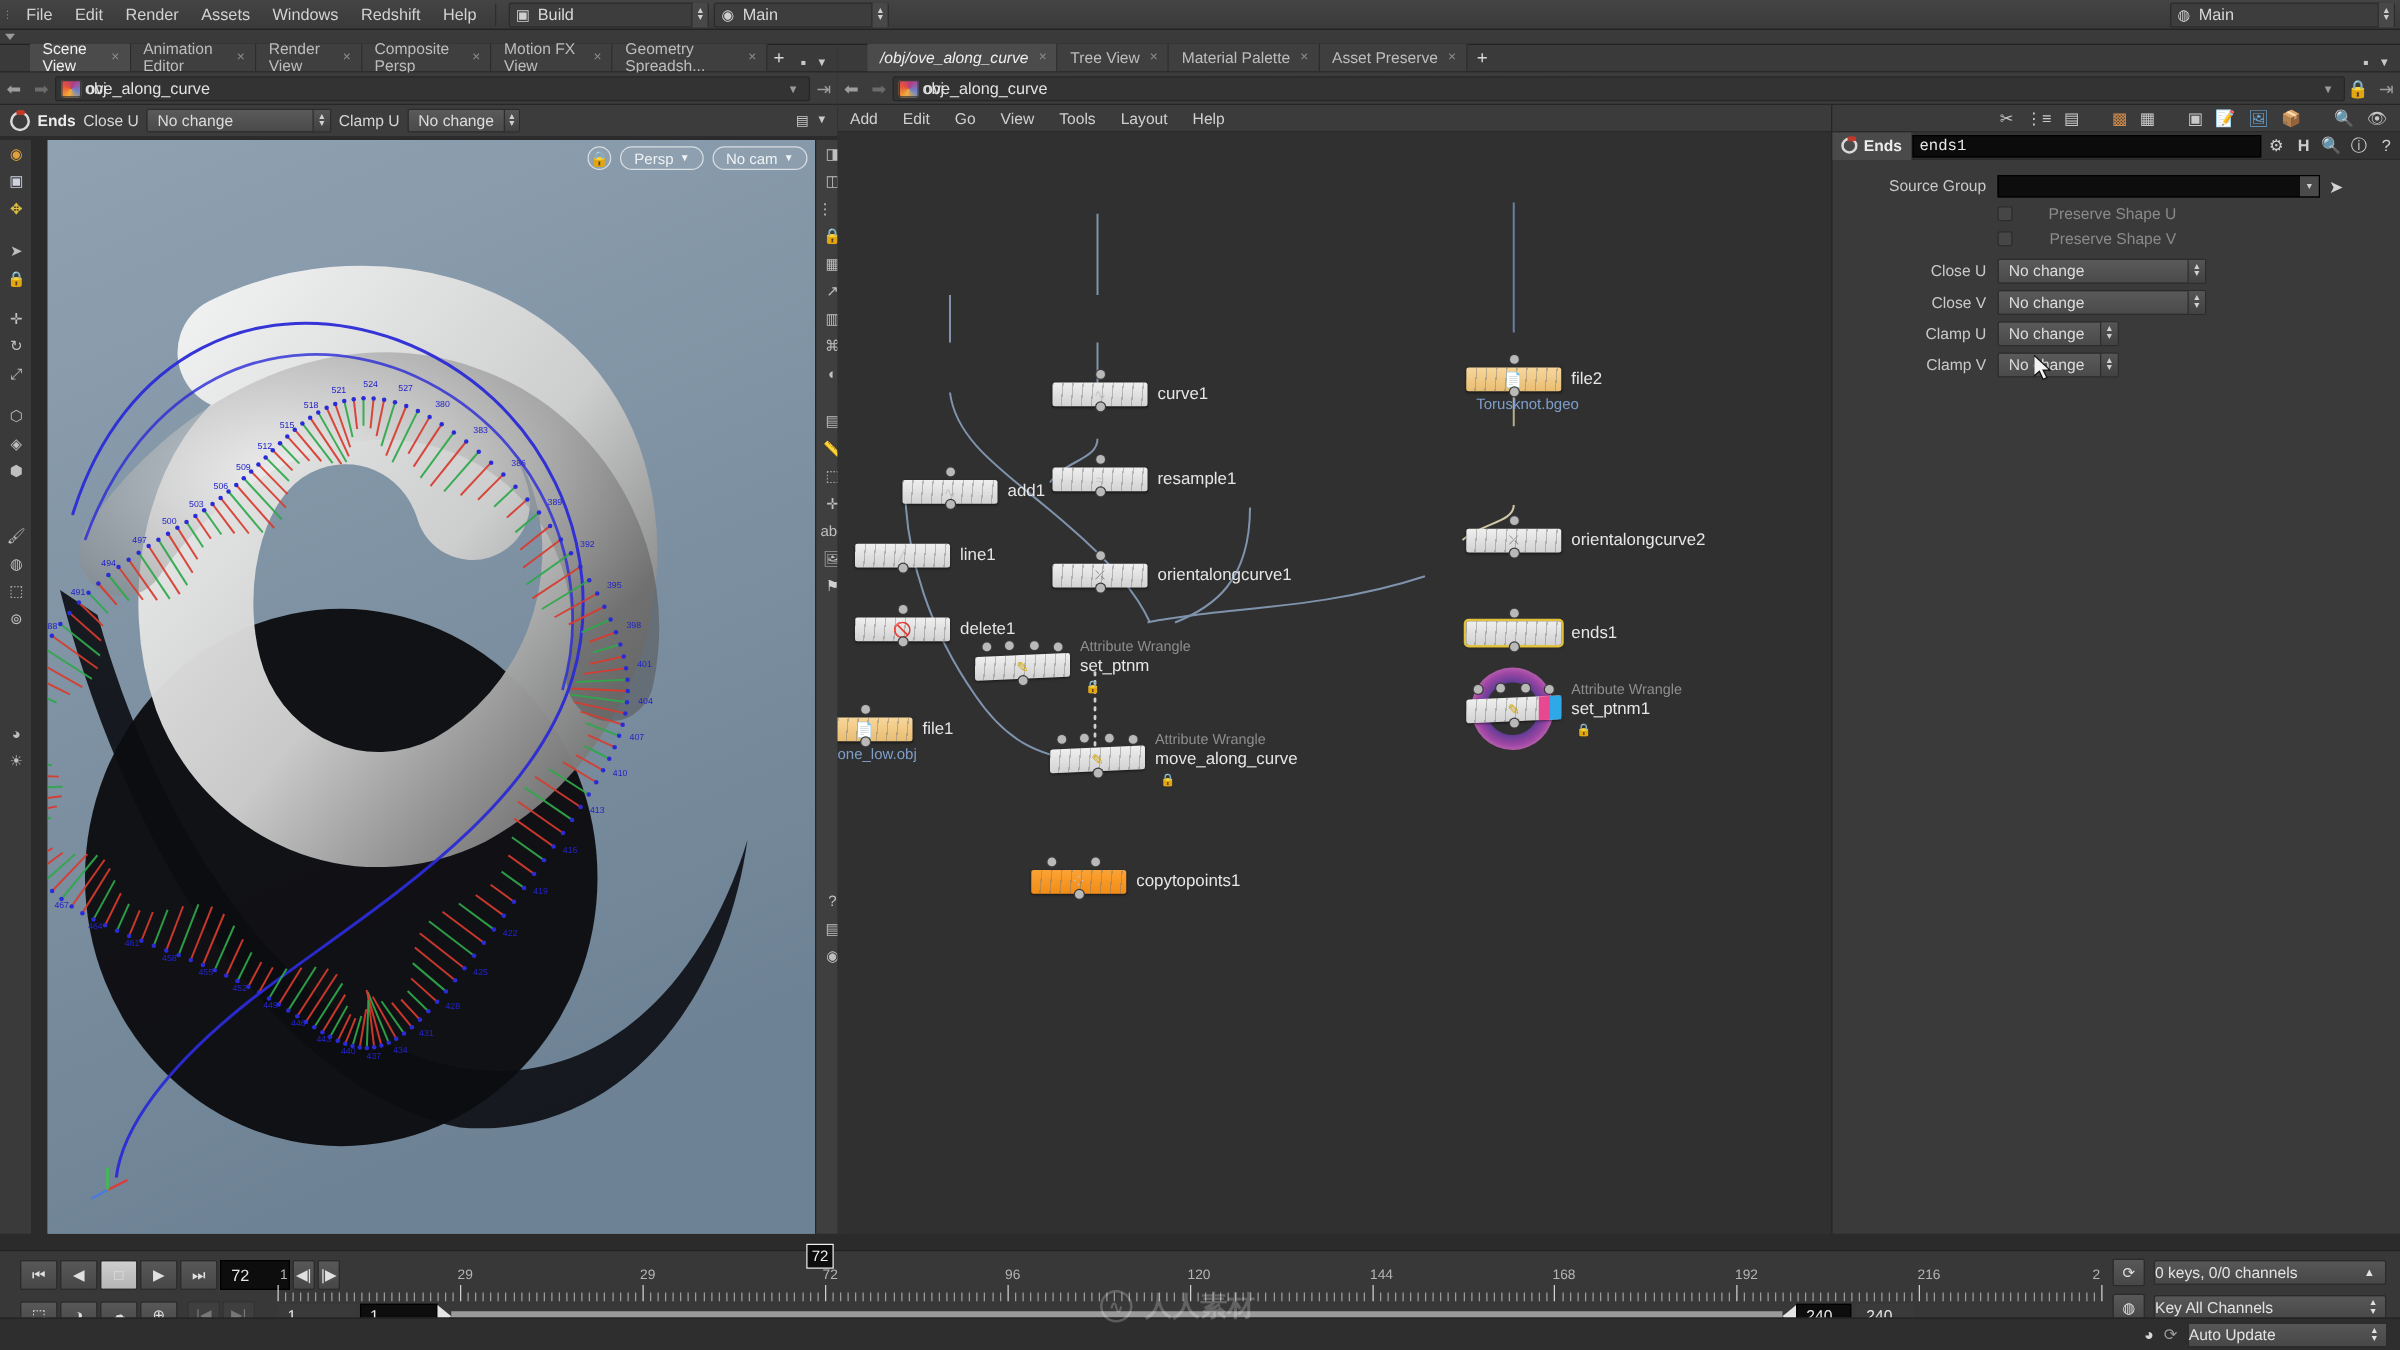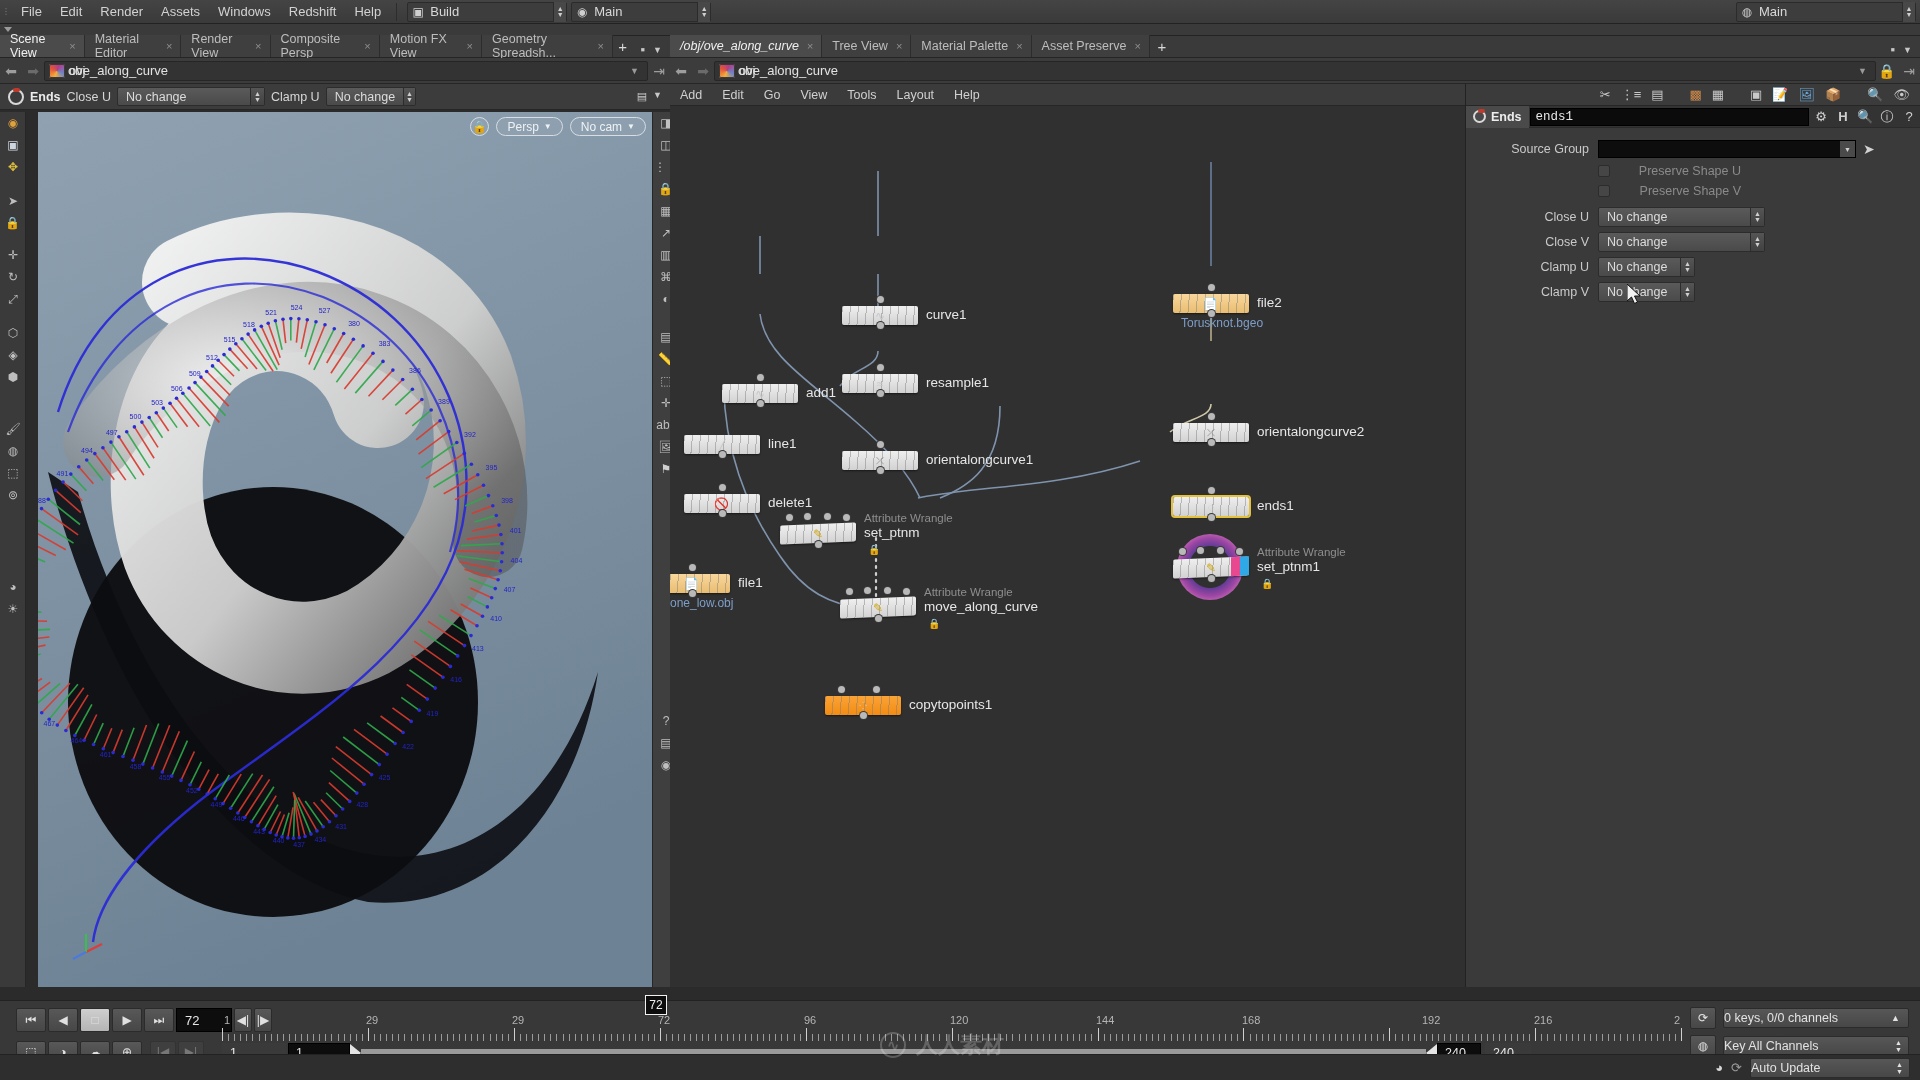--- a/index.html
+++ b/index.html
@@ -38,21 +38,21 @@
   .mb-right { margin-left:auto; display:flex; align-items:center; padding-right:4px; }
 
   
   .collapse-strip { position:absolute; left:0; top:24px; width:1920px; height:12px;
                     background:#3a3a3a; border-bottom:1px solid #232323; }
   .collapse-strip .tri { position:absolute; left:4px; top:3px; width:0;height:0;
       border-left:4px solid transparent;border-right:4px solid transparent;border-top:5px solid #9a9a9a;}
 
   
   .tabstrip { position:absolute; height:22px; background:#3a3a3a; display:flex; align-items:flex-end;
-              border-bottom:1px solid #252525; }
+              border-bottom:1px solid #252525;padding-left:24px; }
   .tab { height:22px; display:flex; align-items:center; padding:0 8px 0 10px; font-size:12.5px;
          color:#bdbdbd; background:#3f3f3f; border-right:1px solid #2c2c2c; }
   .tab.active { background:#4b4b4b; color:#efefef; }
   .tab.italic { font-style:italic; }
   .tab .x { margin-left:8px; color:#8f8f8f; font-size:11px; }
   .tab-plus { width:24px; height:22px; display:flex;align-items:center;justify-content:center;
               color:#d8d8d8; font-size:15px; }
   .tabstrip .right-ic { margin-left:auto; display:flex; align-items:center; gap:8px; padding:0 8px; }
 
   
@@ -233,21 +233,21 @@
   <div class="collapse-strip">
     <div class="tri"></div>
   </div>
 
   <div class="tabstrip" style="left:0; top:36px; width:670px;">
     <div class="tab active">
       <span>Scene View</span>
         <span class="x">×</span>
       </div>
     <div class="tab">
-      <span>Material Editor</span>
+      <span>Animation Editor</span>
         <span class="x">×</span>
       </div>
     <div class="tab">
       <span>Render View</span>
         <span class="x">×</span>
       </div>
     <div class="tab">
       <span>Composite Persp</span>
         <span class="x">×</span>
       </div>
@@ -1376,21 +1376,21 @@
           <div class="tick" style="left:1459.2px;height:13px;background:#d0d0d0;"></div>
         </div>
       <div class="lbl" style="left:2px;">1</div>
       <div class="lbl" style="left:144px;">29</div>
       <div class="lbl" style="left:290px;">29</div>
       <div class="lbl" style="left:436px;">72</div>
       <div class="lbl" style="left:582px;">96</div>
       <div class="lbl" style="left:728px;">120</div>
       <div class="lbl" style="left:874px;">144</div>
       <div class="lbl" style="left:1020px;">168</div>
-      <div class="lbl" style="left:1166px;margin-left:34px;">192</div>
+      <div class="lbl" style="left:1166px;">192</div>
       <div class="lbl" style="left:1312px;">216</div>
       <div class="lbl" style="left:1452px;">2</div>
     </div>
 
     <div style="position:absolute; left:645px; top:-6px; width:22px; height:20px; background:#0d0d0d;
                 border:1px solid #f0f0f0; color:#f0f0f0; font-size:12px; display:flex;
                 align-items:center; justify-content:center;">72</div>
 
     <div class="pb-row" style="left:222px; top:42px;">
       <div class="rangefield plain" style="width:64px;">1</div>

